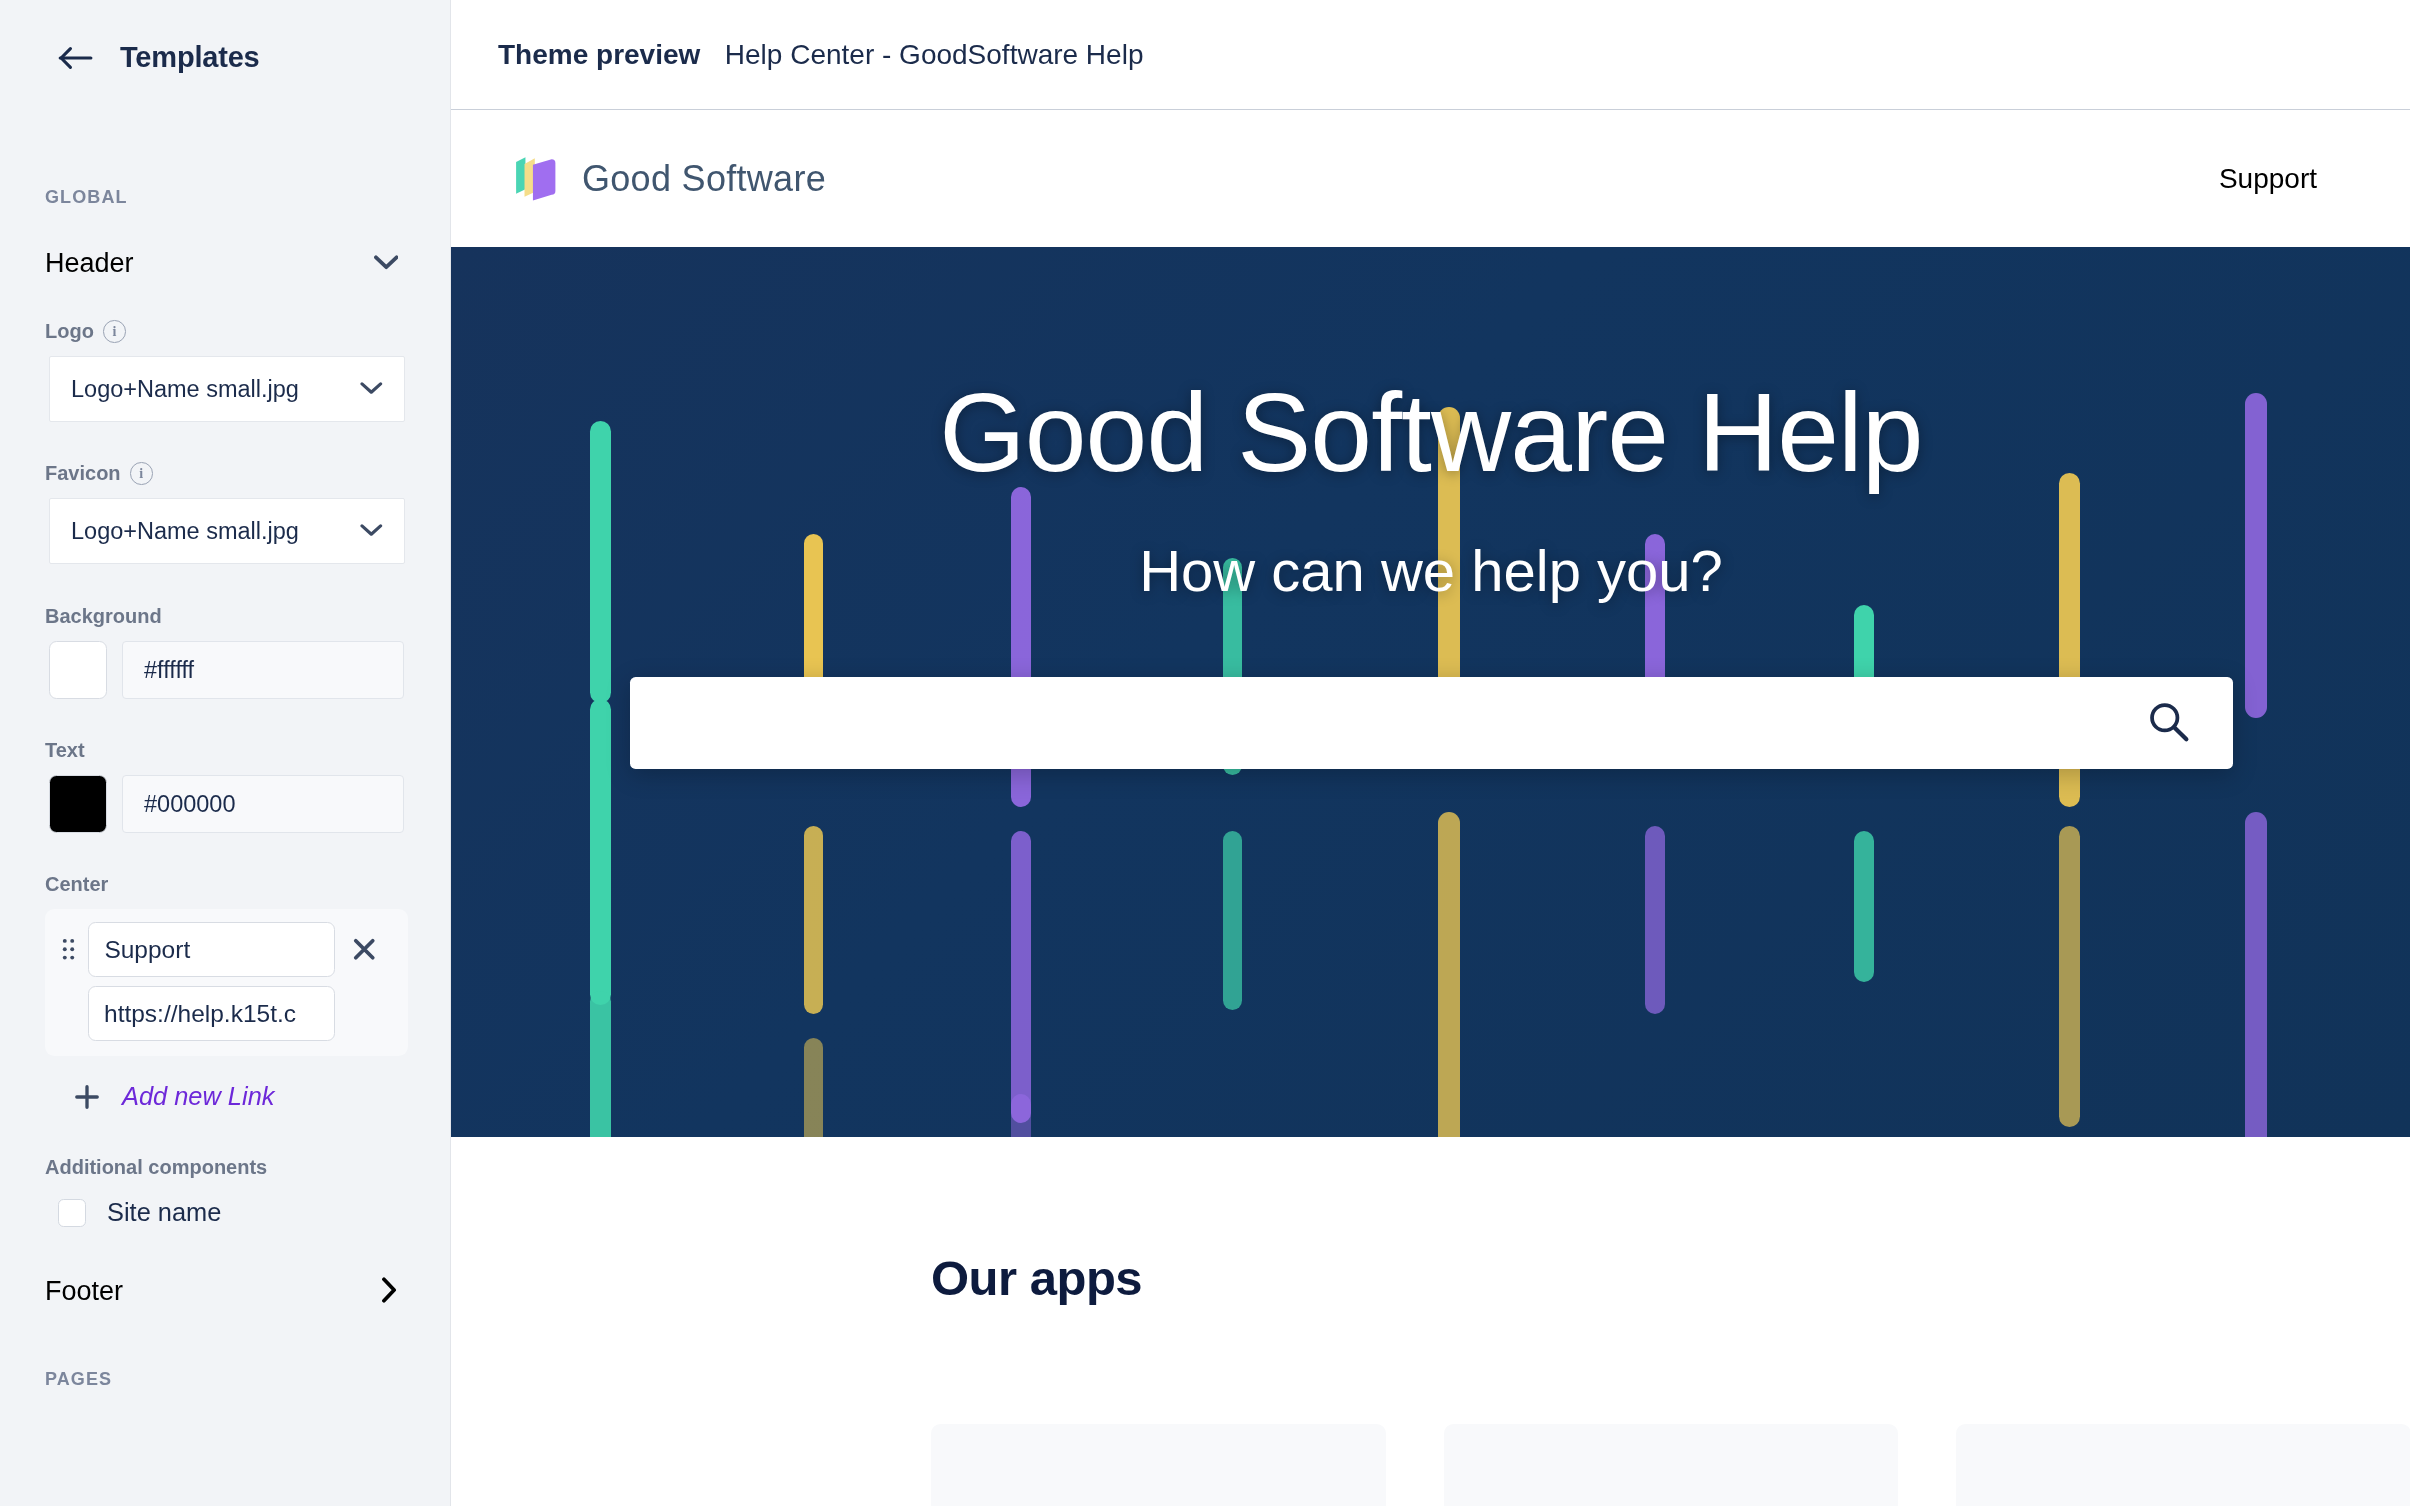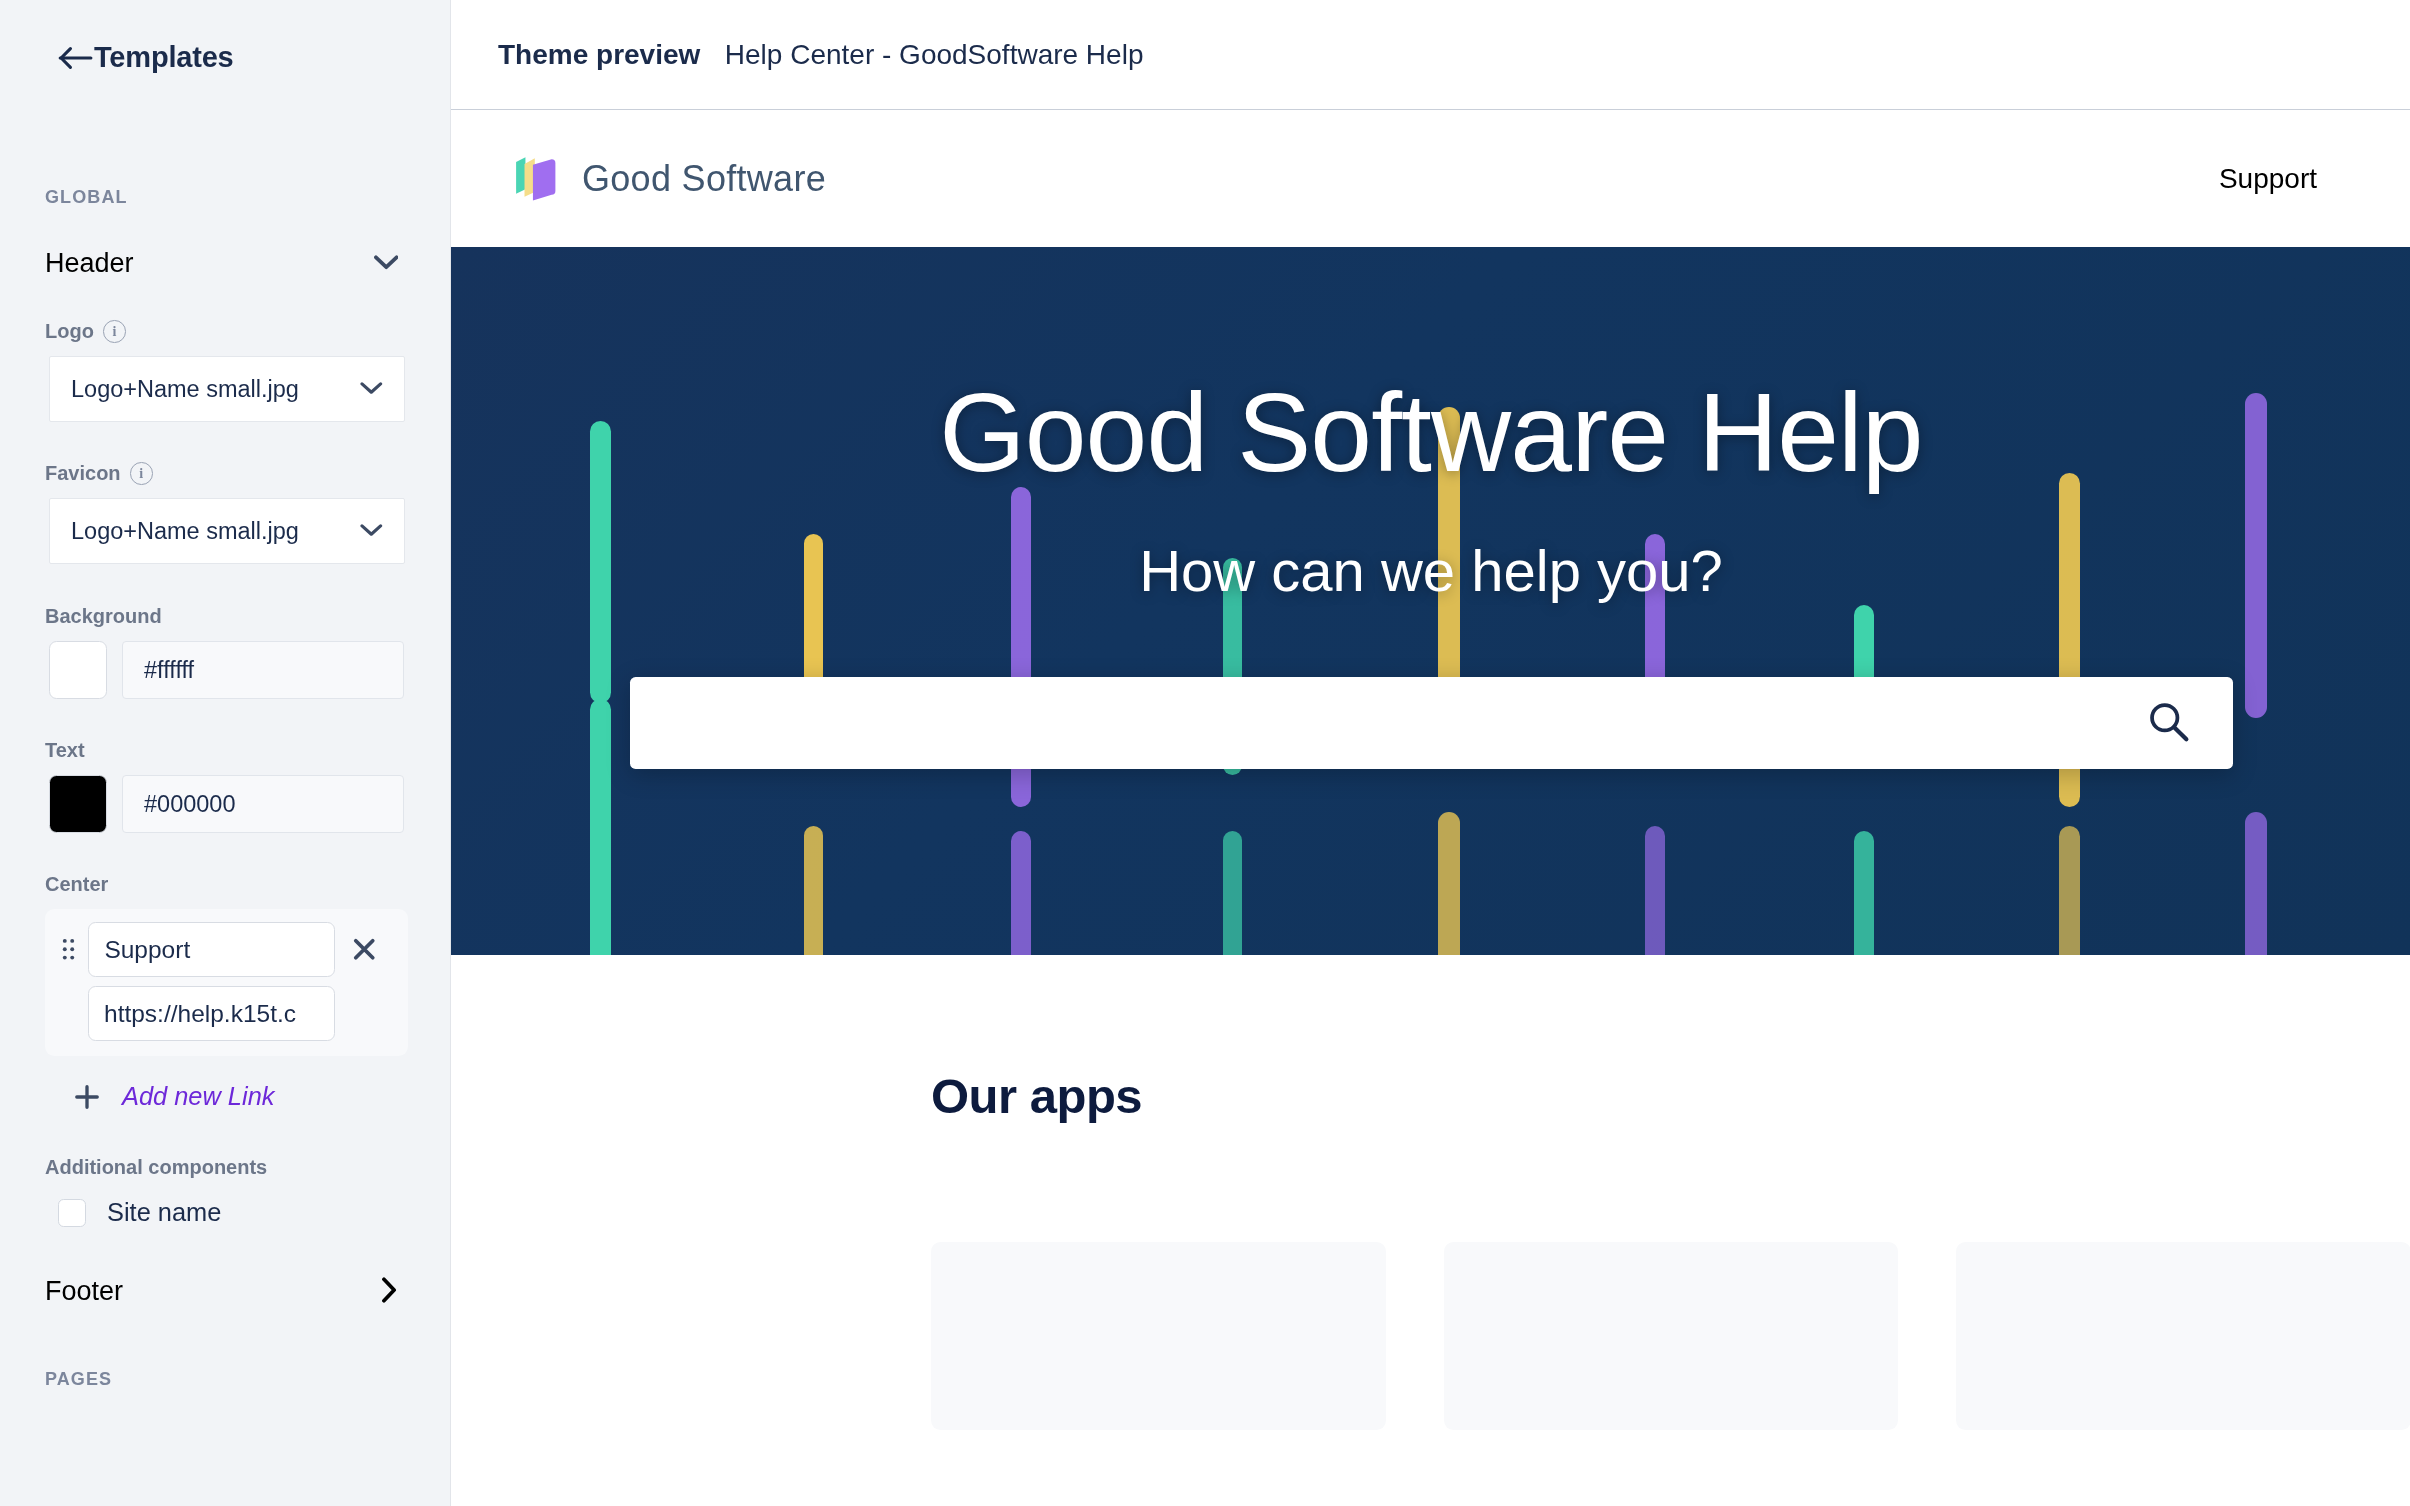--- a/index.html
+++ b/index.html
@@ -14,20 +14,21 @@
   
   .sidebar {
     width: 451px; height: 1507px;
     background: #f2f4f7;
     border-right: 1.9px solid #e2e5ea;
     position: relative;
     overflow: hidden;
   }
   .sb-top {
     display: flex; align-items: center;
+    gap: 26px;
     padding: 41px 0 0 58px;
   }
   .back-arrow {
     width: 36px; height: 28px;
     display: flex; align-items: center; justify-content: center;
     cursor: pointer;
   }
   .sb-title {
     font-size: 29px; font-weight: bold; color: #1b2b4b;
     letter-spacing: -0.2px;
@@ -160,21 +161,21 @@
     background: #ffffff;
     display: flex; align-items: center; justify-content: space-between;
     padding: 0 94px 0 52px;
   }
   .brand { display: flex; align-items: center; gap: 21px; }
   .brand-name { font-size: 36px; color: #40566f; letter-spacing: 0.3px; }
   .support-link { font-size: 28px; color: #000; cursor: pointer; }
 
   .hero {
     position: relative;
-    height: 708px;
+    height: 890px;
     background: linear-gradient(135deg,#16335c 0%,#12355f 40%,#113359 100%);
     overflow: hidden;
   }
   .bars { position: absolute; inset: 0; }
   .bar { position: absolute; border-radius: 13px; }
   .hero-inner {
     position: relative; z-index: 3;
     height: 100%;
     display: flex; flex-direction: column; align-items: center;
     padding-top: 122px;

